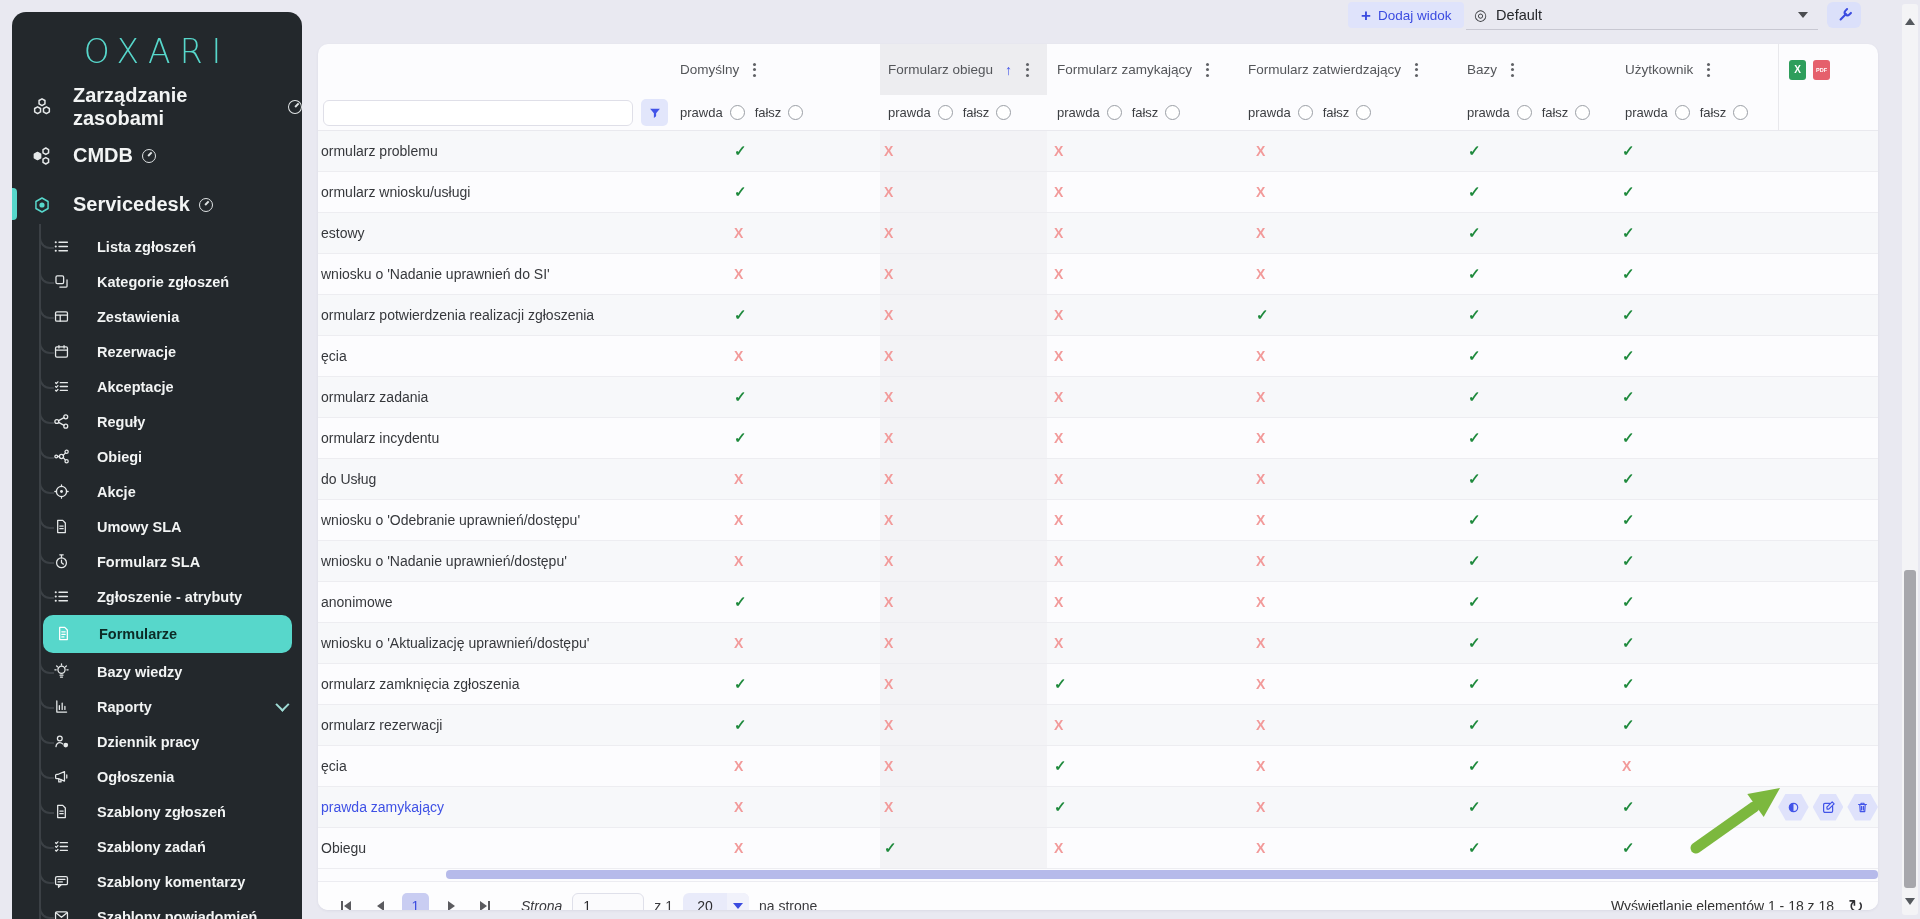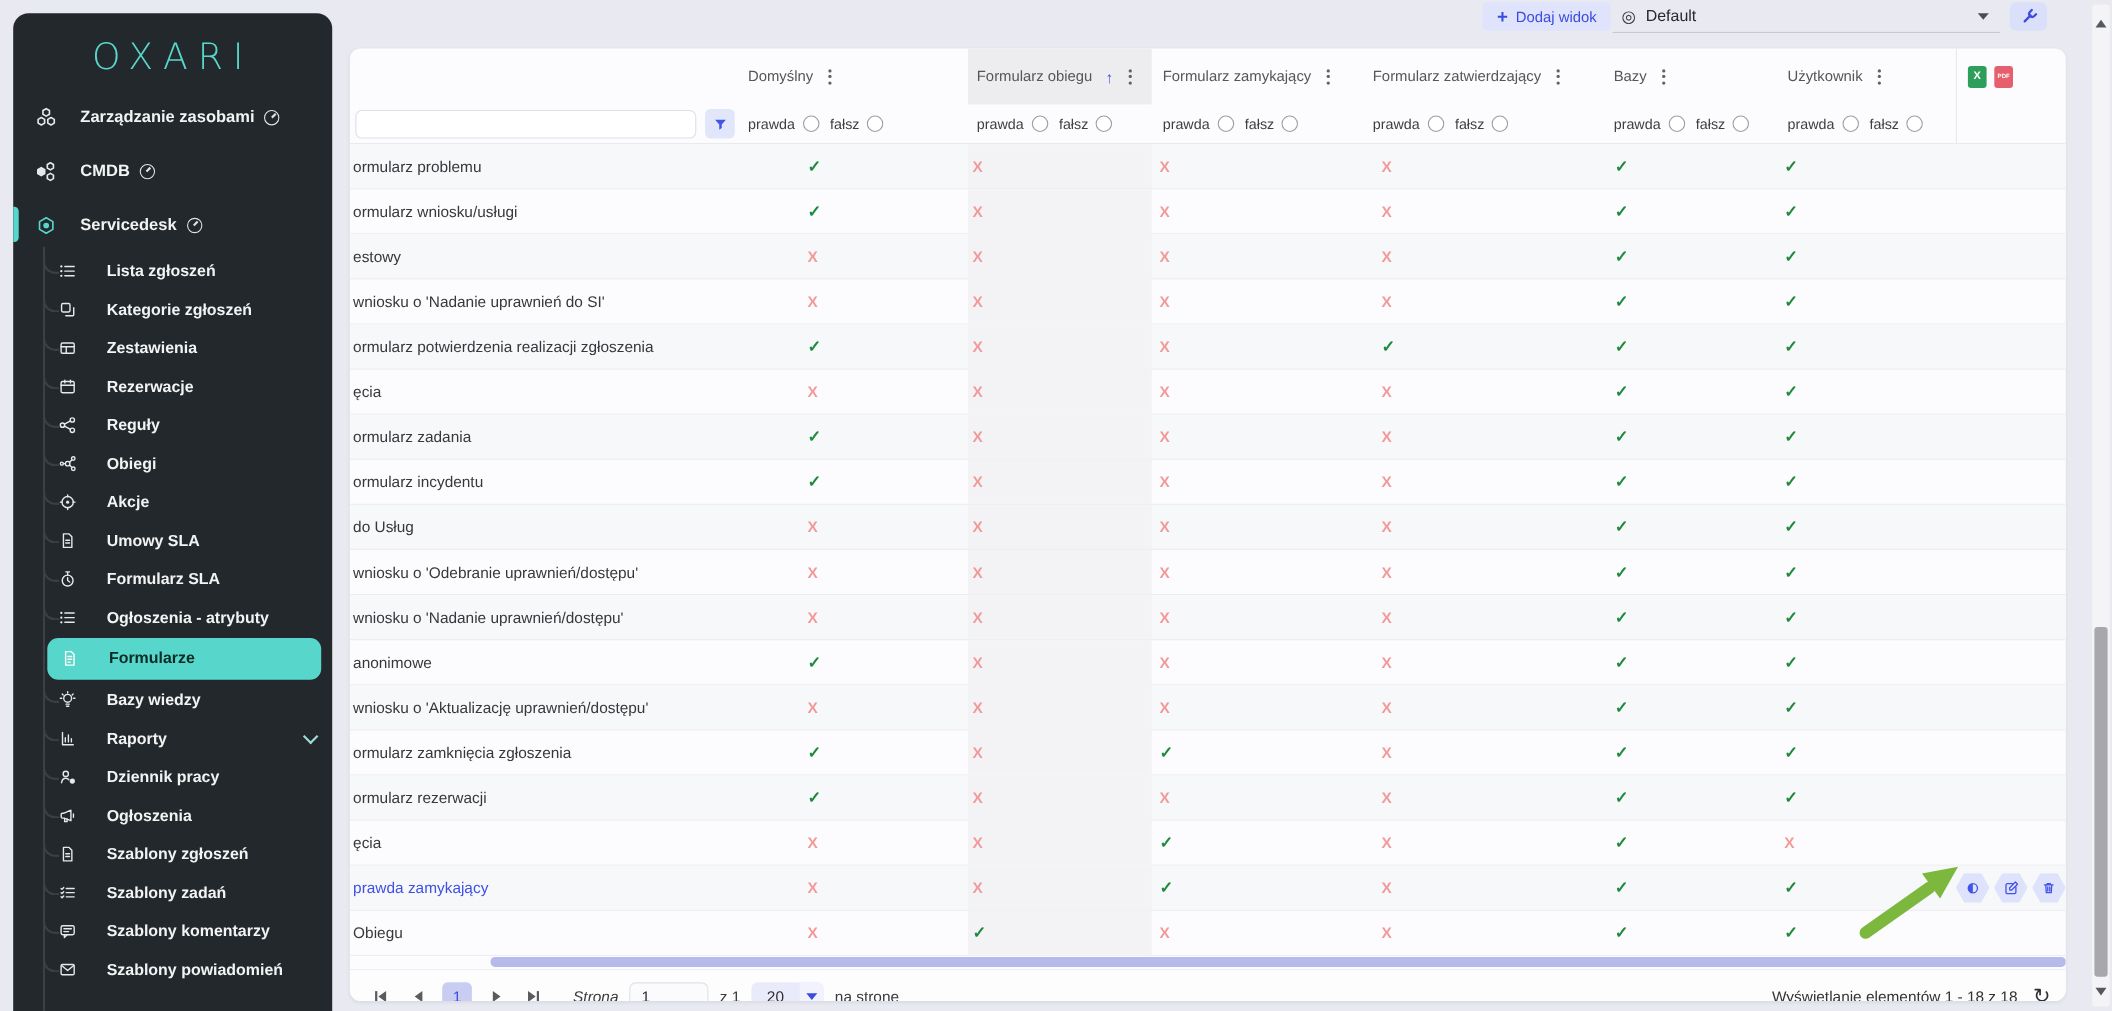--- a/index.html
+++ b/index.html
@@ -8,21 +8,21 @@
   
   .sidebar{position:absolute;left:12px;top:12px;width:290px;height:907px;background:#23282c;
            border-radius:14px 14px 0 0;overflow:hidden;}
   .logo{padding-top:20px;height:50px;text-align:center;font-family:"DejaVu Sans",sans-serif;
         font-size:33px;font-weight:200;letter-spacing:9px;color:#57d7cb;}
   .accent{position:absolute;left:0;top:176px;width:5px;height:32px;background:#57d7cb;border-radius:0 4px 4px 0;}
   .treeline{position:absolute;left:27px;top:220px;bottom:0;width:2px;background:#3b4045;}
   .nav{position:relative;}
   .top-item{position:relative;height:49px;display:flex;align-items:center;padding-left:20px;cursor:pointer;}
   .top-item .nicon{width:20px;height:20px;margin-right:21px;display:flex;align-items:center;color:#e6e9ea;}
-  .top-item .nlabel{font-size:15px;font-weight:700;color:#f2f4f4;}
+  .top-item .nlabel{font-size:20px;font-weight:700;color:#f2f4f4;}
   .top-item.active-sec .nicon{color:#57d7cb;}
   .gauge{display:inline-block;width:12px;height:12px;border:1.6px solid #dfe3e4;border-radius:50%;margin-left:9px;position:relative;}
   .gauge::after{content:'';position:absolute;left:45%;top:45%;width:5px;height:1.6px;background:#dfe3e4;
                 transform:rotate(-45deg);transform-origin:0 50%;}
   .sub-item{position:relative;height:35px;display:flex;align-items:center;cursor:pointer;}
   .sub-item::before{content:'';position:absolute;left:27px;top:-5px;width:13px;height:23px;
                     border-left:2px solid #3b4045;border-bottom:2px solid #3b4045;border-bottom-left-radius:11px;}
   .sub-item .nicon{position:absolute;left:41px;width:18px;height:18px;color:#e6e9ea;}
   .sub-item .nlabel{margin-left:85px;font-size:14.5px;font-weight:700;color:#f2f4f4;}
   .sub-item.active{background:#57d7cb;border-radius:10px;margin:1px 10px 1px 31px;height:38px;}
@@ -196,20 +196,29 @@
               <g fill="none" stroke="currentColor" stroke-width="1.5" stroke-linecap="round" stroke-linejoin="round">
                 <rect x="3" y="4.5" width="14" height="12" rx="1.5"></rect>
                 <path d="M3 8.5h14M7 3v3M13 3v3"></path>
               </g>
             </svg></span>
           <span class="nlabel">Rezerwacje</span>
         </div>
         <div class="sub-item">
           <span class="nicon"><svg width="17" height="17" viewBox="0 0 20 20">
               <g fill="none" stroke="currentColor" stroke-width="1.5" stroke-linecap="round" stroke-linejoin="round">
+                <path d="M8.5 5.5h8.5M8.5 10h8.5M8.5 14.5h8.5"></path>
+                <path d="M3 5.5l1 1 1.8-2M3 10l1 1 1.8-2M3 14.5l1 1 1.8-2"></path>
+              </g>
+            </svg></span>
+          <span class="nlabel">Akceptacje</span>
+        </div>
+        <div class="sub-item">
+          <span class="nicon"><svg width="17" height="17" viewBox="0 0 20 20">
+              <g fill="none" stroke="currentColor" stroke-width="1.5" stroke-linecap="round" stroke-linejoin="round">
                 <circle cx="4.5" cy="10" r="2.3"></circle>
                 <circle cx="15" cy="4.5" r="2.3"></circle>
                 <circle cx="15" cy="15.5" r="2.3"></circle>
                 <path d="M6.6 9L13 5.5M6.6 11l6.4 3.5"></path>
               </g>
             </svg></span>
           <span class="nlabel">Reguły</span>
         </div>
         <div class="sub-item">
           <span class="nicon"><svg width="17" height="17" viewBox="0 0 20 20">
@@ -251,21 +260,21 @@
             </svg></span>
           <span class="nlabel">Formularz SLA</span>
         </div>
         <div class="sub-item">
           <span class="nicon"><svg width="17" height="17" viewBox="0 0 20 20">
               <g fill="none" stroke="currentColor" stroke-width="1.5" stroke-linecap="round" stroke-linejoin="round">
                 <path d="M7 5h10M7 10h10M7 15h10"></path>
                 <path d="M3.2 5h.1M3.2 10h.1M3.2 15h.1" stroke-width="2.4"></path>
               </g>
             </svg></span>
-          <span class="nlabel">Ogłoszenia - atrybuty</span>
+          <span class="nlabel">Zgłoszenie - atrybuty</span>
         </div>
         <div class="sub-item active">
           <span class="nicon"><svg width="17" height="17" viewBox="0 0 20 20">
               <g fill="none" stroke="currentColor" stroke-width="1.5" stroke-linecap="round" stroke-linejoin="round">
                 <path d="M5.5 2.8h6l3 3v11.4h-9z"></path>
                 <path d="M8 8h4M8 11h4M8 14h2.5"></path>
               </g>
             </svg></span>
           <span class="nlabel">Formularze</span>
         </div>

